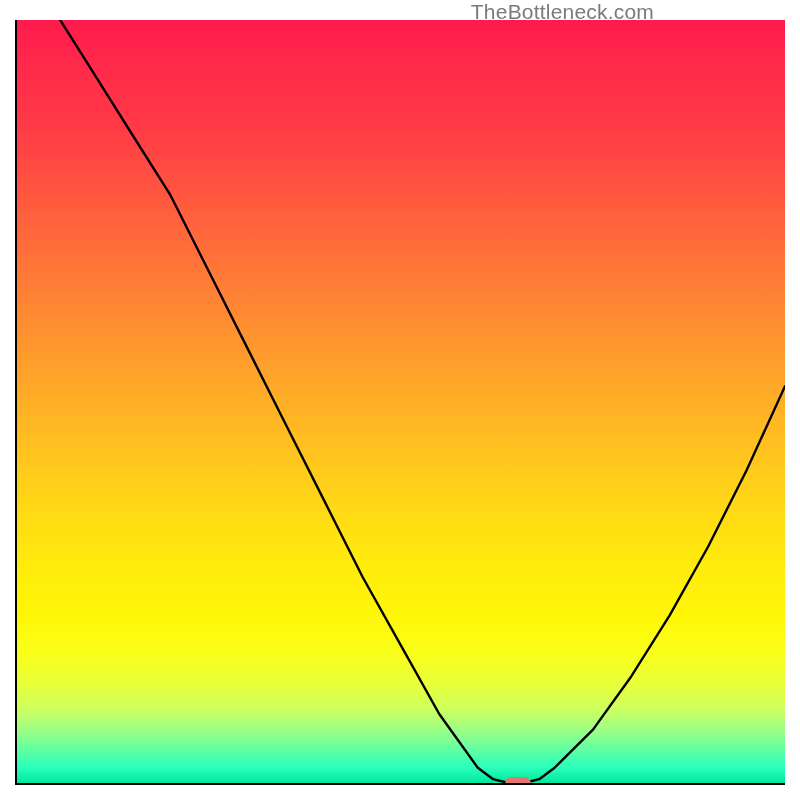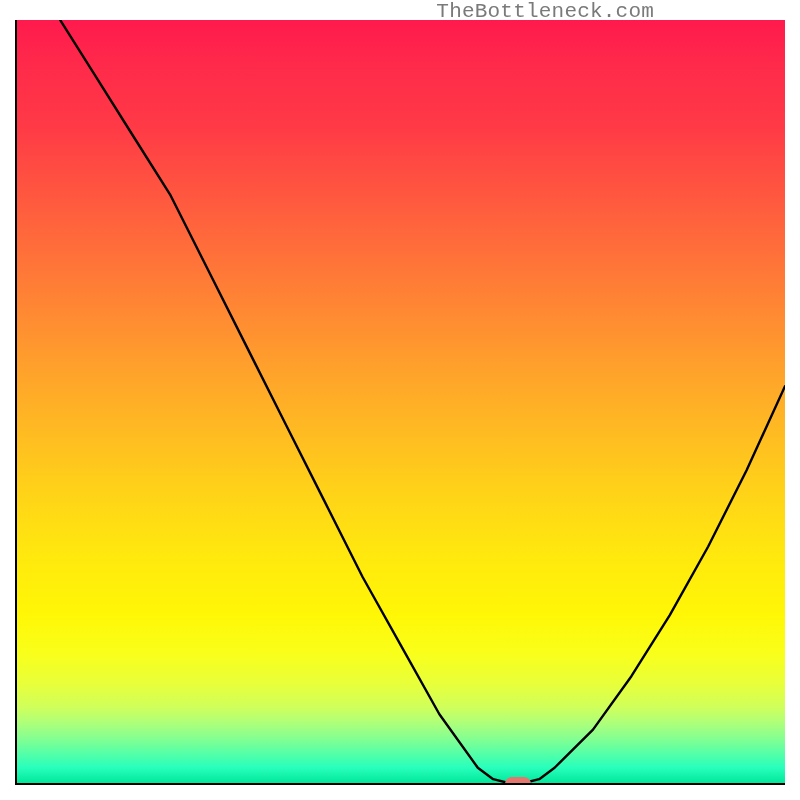--- a/index.html
+++ b/index.html
@@ -8,21 +8,20 @@
     width: 800px;
     height: 800px;
     overflow: hidden;
     background: #ffffff;
     font-family: Arial, Helvetica, sans-serif;
   }
   .chart-container {
     position: relative;
     width: 668px;
     height: 800px;
-    font-family: Liberation Mono, monospace;
   }
   .plot-area {
     position: absolute;
     left: 15px;
     top: 20px;
     width: 770px;
     height: 765px;
     border-left: 2px solid #000;
     border-bottom: 2px solid #000;
     box-sizing: border-box;

